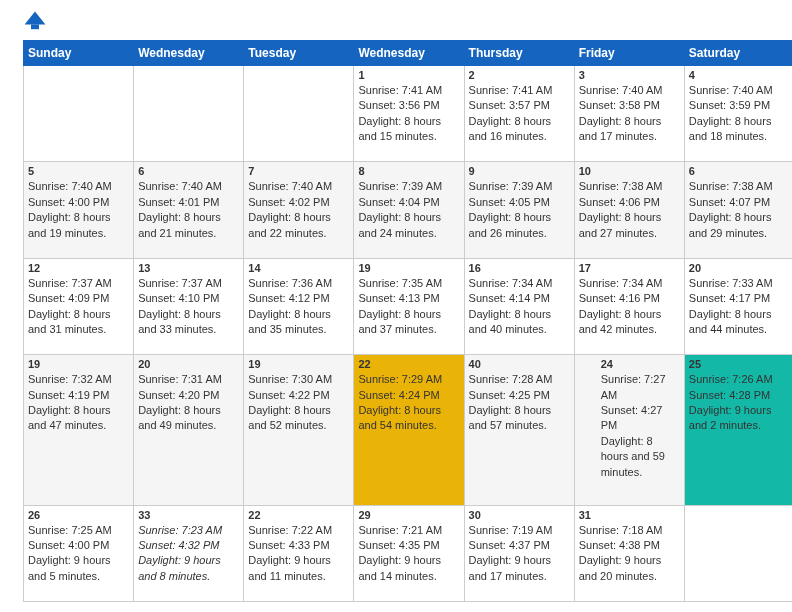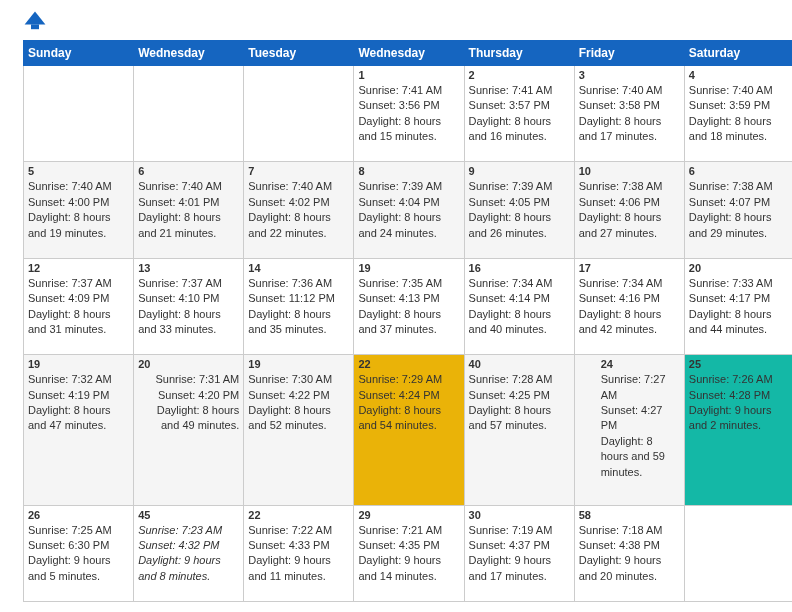--- a/index.html
+++ b/index.html
@@ -211,21 +211,21 @@
           </td>
           <td>
             <span class="day-number">13</span>
             <div class="day-info" style="white-space: pre-line;">Sunrise: 7:37 AM
 Sunset: 4:10 PM
 Daylight: 8 hours and 33 minutes.</div>
           </td>
           <td>
             <span class="day-number">14</span>
             <div class="day-info" style="white-space: pre-line;">Sunrise: 7:36 AM
-Sunset: 11:12 PM
+Sunset: 4:12 PM
 Daylight: 8 hours and 35 minutes.</div>
           </td>
           <td>
             <span class="day-number">19</span>
             <div class="day-info" style="white-space: pre-line;">Sunrise: 7:35 AM
 Sunset: 4:13 PM
 Daylight: 8 hours and 37 minutes.</div>
           </td>
           <td>
             <span class="day-number">16</span>
@@ -248,21 +248,21 @@
         </tr>
         <tr>
           <td style="background-color: rgb(245, 245, 245);">
             <span class="day-number">19</span>
             <div class="day-info" style="white-space: pre-line;">Sunrise: 7:32 AM
 Sunset: 4:19 PM
 Daylight: 8 hours and 47 minutes.</div>
           </td>
           <td style="background-color: rgb(245, 245, 245);">
             <span class="day-number">20</span>
-            <div class="day-info" style="white-space: pre-line; text-align: right;">Sunrise: 7:31 AM
+            <div class="day-info" style="white-space: pre-line;">Sunrise: 7:31 AM
 Sunset: 4:20 PM
 Daylight: 8 hours and 49 minutes.</div>
           </td>
           <td style="background-color: rgb(245, 245, 245);">
             <span class="day-number">19</span>
             <div class="day-info" style="white-space: pre-line;">Sunrise: 7:30 AM
 Sunset: 4:22 PM
 Daylight: 8 hours and 52 minutes.</div>
           </td>
           <td style="background-color: #eab308;">
@@ -287,25 +287,25 @@
             <span class="day-number">25</span>
             <div class="day-info" style="white-space: pre-line;">Sunrise: 7:26 AM
 Sunset: 4:28 PM
 Daylight: 9 hours and 2 minutes.</div>
           </td>
         </tr>
         <tr>
           <td>
             <span class="day-number">26</span>
             <div class="day-info" style="white-space: pre-line;">Sunrise: 7:25 AM
-Sunset: 6:30 PM
+Sunset: 4:00 PM
 Daylight: 9 hours and 5 minutes.</div>
           </td>
           <td>
-            <span class="day-number">45</span>
+            <span class="day-number">33</span>
             <div class="day-info" style="white-space: pre-line; font-style: italic;">Sunrise: 7:23 AM
 Sunset: 4:32 PM
 Daylight: 9 hours and 8 minutes.</div>
           </td>
           <td>
             <span class="day-number">22</span>
             <div class="day-info" style="white-space: pre-line;">Sunrise: 7:22 AM
 Sunset: 4:33 PM
 Daylight: 9 hours and 11 minutes.</div>
           </td>
@@ -315,21 +315,21 @@
 Sunset: 4:35 PM
 Daylight: 9 hours and 14 minutes.</div>
           </td>
           <td>
             <span class="day-number">30</span>
             <div class="day-info" style="white-space: pre-line;">Sunrise: 7:19 AM
 Sunset: 4:37 PM
 Daylight: 9 hours and 17 minutes.</div>
           </td>
           <td>
-            <span class="day-number">58</span>
+            <span class="day-number">31</span>
             <div class="day-info" style="white-space: pre-line;">Sunrise: 7:18 AM
 Sunset: 4:38 PM
 Daylight: 9 hours and 20 minutes.</div>
           </td>
           <td class="empty-cell"></td>
         </tr>
       </tbody>
   </table>
 </div>
 

